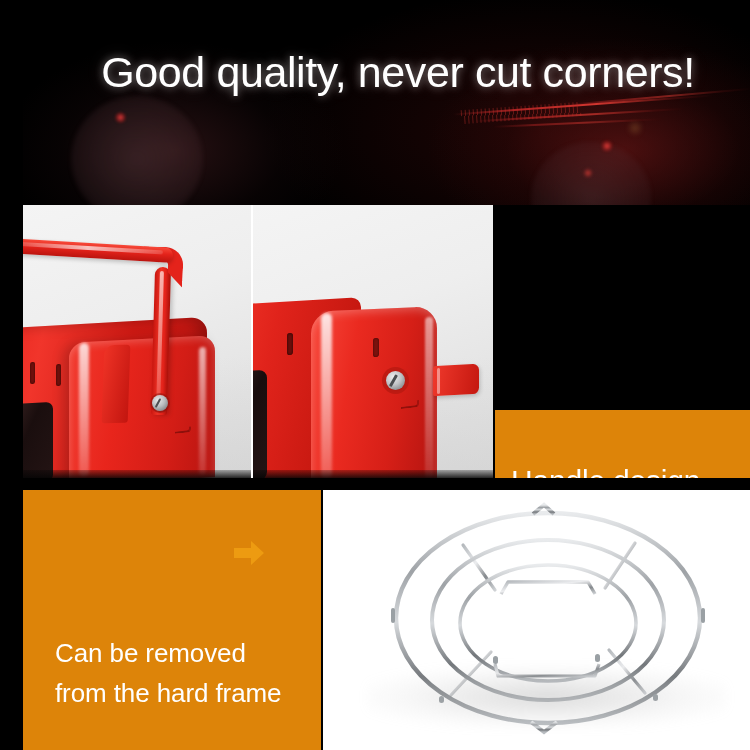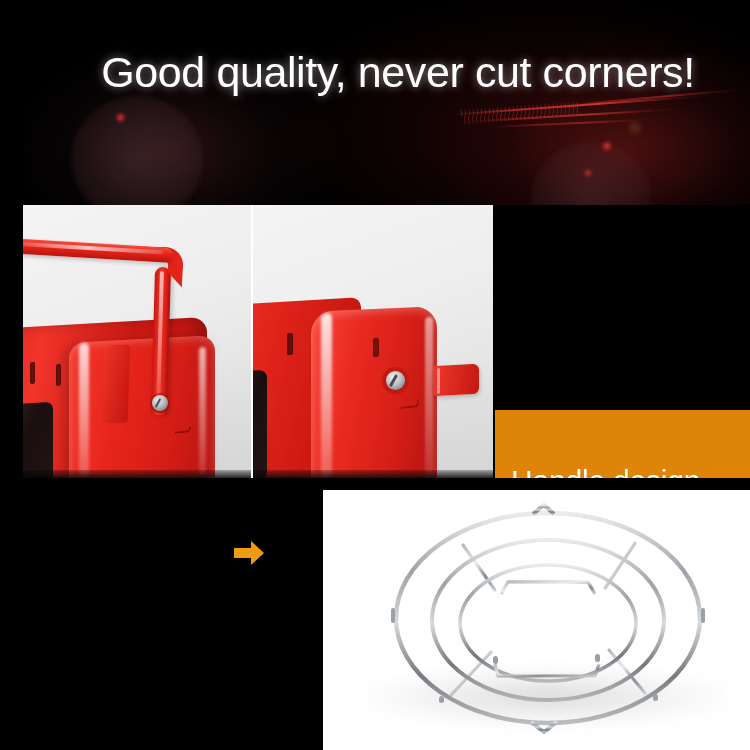--- a/index.html
+++ b/index.html
@@ -396,20 +396,26 @@
 
     <div class="panel-orange-right">
       <div class="panel-title">Handle design</div>
     </div>
   </div>
 
   <div class="divider"></div>
 
   <div class="bottom">
 
+    <div class="panel-orange-left">
+      <div class="panel-text">
+        <div>Can be removed</div>
+        <div>from the hard frame</div>
+      </div>
+    </div>
 
     <div class="rack-photo">
       <div class="rack-shadow"></div>
       <svg width="450" height="260" viewBox="0 0 450 260">
         <defs>
           <linearGradient id="chrome" x1="0" y1="0" x2="0" y2="1">
             <stop offset="0%" stop-color="#e9ebed"></stop>
             <stop offset="28%" stop-color="#9ea2a6"></stop>
             <stop offset="52%" stop-color="#d7dadd"></stop>
             <stop offset="78%" stop-color="#73777b"></stop>

